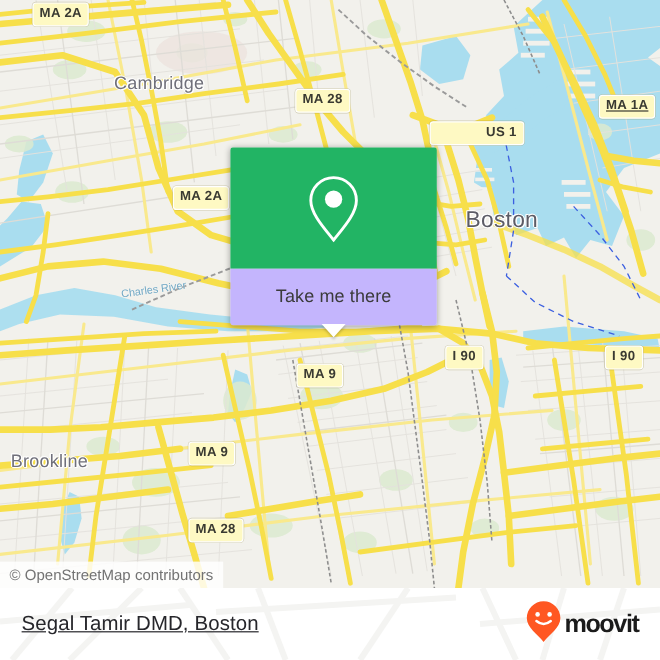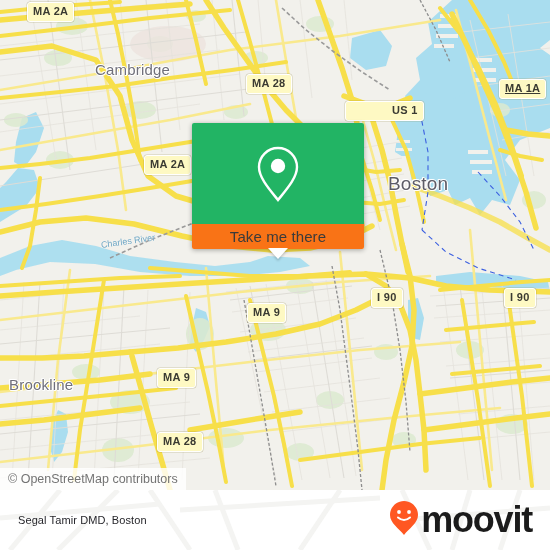--- a/index.html
+++ b/index.html
@@ -96,22 +96,22 @@
   #popup-green {
     background: #22b464;
     height: 101px;
     border-radius: 2px 2px 0 0;
     display: flex;
     align-items: center;
     justify-content: center;
   }
   #popup-pin-icon svg { display: block; }
   #popup-label-bar {
-    background: #f97316;
-    height: 25px;
+    background: #c4b5fd;
+    height: 47px;
     display: flex;
     align-items: center;
     justify-content: center;
     border-radius: 0 0 2px 2px;
     position: relative;
   }
   #popup-label-bar .txt {
     color: #3b3b3b;
     font-size: 15px;
     letter-spacing: .1px;
@@ -164,32 +164,33 @@
     width: 550px;
     height: 60px;
     display: flex;
     align-items: center;
     justify-content: space-between;
     padding: 0 18px 0 18px;
     box-sizing: border-box;
   }
   #footer-title {
     color: #26262b;
-    font-size: 11px;
+    font-size: 17px;
     letter-spacing: .1px;
     white-space: nowrap;
+    text-decoration: underline;
   }
   #moovit-logo {
     display: flex;
     align-items: center;
     gap: 1px;
   }
   #moovit-wordmark {
     color: #1b1b1b;
-    font-size: 36px;
+    font-size: 21px;
     font-weight: bold;
     letter-spacing: -1.2px;
     line-height: 1;
     margin-left: 1px;
   }
 </style>
 </head>
 <body>
 
 <div id="app">
@@ -484,21 +485,21 @@
     </svg>
 
     <div class="city-label" style="left:95px; top:61px;">Cambridge</div>
     <div class="city-label big" style="left:372px; top:173px;margin-left:16px;">Boston</div>
     <div class="city-label" style="left:9px; top:376px;">Brookline</div>
 
     <div class="water-label" style="left:101px; top:240px; transform:rotate(-8deg);">Charles River</div>
 
     <div class="shield" style="left:27px; top:2px;">MA 2A</div>
     <div class="shield" style="left:246px; top:74px;">MA 28</div>
-    <div class="shield" style="left:345px; top:101px;padding-left:46px;">US 1</div>
+    <div class="shield" style="left:358px; top:101px;padding-left:46px;">US 1</div>
     <div class="shield" style="left:499px; top:79px;text-decoration:underline;">MA 1A</div>
     <div class="shield" style="left:144px; top:155px;">MA 2A</div>
     <div class="shield" style="left:247px; top:303px;">MA 9</div>
     <div class="shield" style="left:371px; top:288px;">I 90</div>
     <div class="shield" style="left:504px; top:288px;">I 90</div>
     <div class="shield" style="left:157px; top:368px;">MA 9</div>
     <div class="shield" style="left:157px; top:432px;">MA 28</div>
 
     <div id="popup-card">
       <div id="popup-green">

